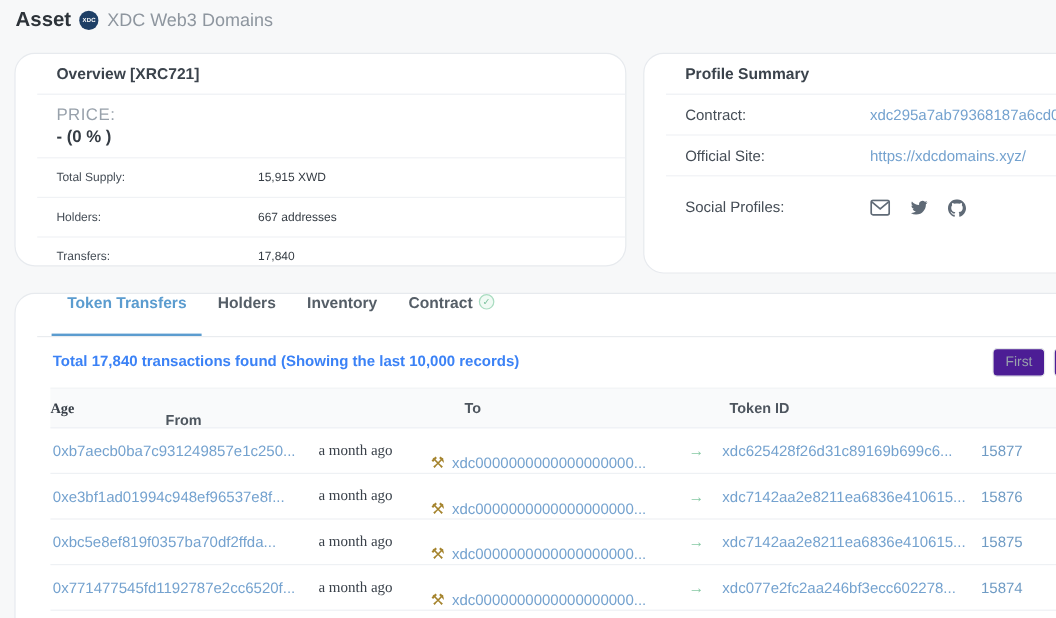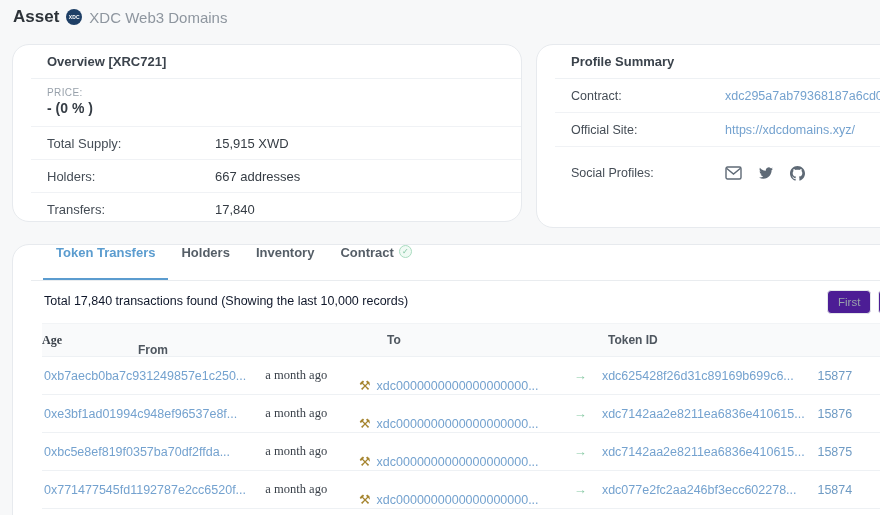--- a/index.html
+++ b/index.html
@@ -24,24 +24,24 @@
   .card { position:absolute; background:#fff; border:1px solid #e7eaee; border-radius:17px;padding-left:18px; }
   .card-head {
     height:34px; display:flex; align-items:center; padding:0 16px;
     border-bottom:1px solid #eef1f4;
     font-size:13px; font-weight:bold; color:#3b434c;
   }
   #overview-card { left:12px; top:44px; width:510px; height:178px; }
   #profile-card  { left:536px; top:44px; width:404px; height:184px; }
 
   .price-block { padding:8px 16px 10px 16px; border-bottom:1px solid #f0f2f5; }
-  .price-label { font-size:10px; color:#98a1ab; letter-spacing:.4px; }
+  .price-label { font-size:14px; color:#98a1ab; letter-spacing:.4px; }
   .price-value { font-size:14px; font-weight:bold; color:#353c44; margin-top:2px; }
 
-  .kv-row { display:flex; align-items:center; height:33px; padding:0 16px; border-bottom:1px solid #f0f2f5; font-size:13px; }
+  .kv-row { display:flex; align-items:center; height:33px; padding:0 16px; border-bottom:1px solid #f0f2f5; font-size:10px; }
   .kv-row:last-child { border-bottom:none; }
   .kv-label { width:168px; color:#454d56; flex:none; }
   .kv-value { color:#353c44; }
 
   .pf-row { display:flex; align-items:center; height:34px; padding:0 16px; border-bottom:1px solid #f0f2f5; font-size:12.5px; }
   .pf-row.social { height:52px; border-bottom:none; }
   .pf-label { width:154px; color:#454d56; flex:none; }
   a.link { color:#74a2cf; text-decoration:none; white-space:nowrap; }
 
   .social-icons { display:flex; align-items:center; gap:16px; }
@@ -56,21 +56,21 @@
     border-bottom:2px solid transparent;
   }
   .tab.active { color:#5b9ccf; border-bottom-color:#5b9ccf; }
   .verified-badge {
     width:13px; height:13px; border-radius:50%;
     border:1px solid #a9dcc0; background:#f0faf4; color:#7cc29e;
     font-size:8px; font-weight:bold; display:flex; align-items:center; justify-content:center;
   }
 
   .summary-bar { position:relative; height:42px; }
-  .summary-text { position:absolute; left:13px; top:13px; font-size:12.5px; font-weight:normal; color:#0f172a; }
+  .summary-text { position:absolute; left:13px; top:13px; font-size:12.5px; font-weight:bold; color:#3b82f6; }
   .pager { position:absolute; left:796px; top:9px; display:flex; gap:7px; }
   .pager-btn {
     background:#4c1d95; border:1px solid #e4e7ea; border-radius:4px;
     font-size:11.5px; color:#99a2ac; padding:5px 10px; cursor:pointer;
     font-family:inherit;
   }
 
   
   .table-wrap { margin:0 11px; }
   .t-row { display:flex; align-items:center; border-bottom:1px solid #eef1f4; }

